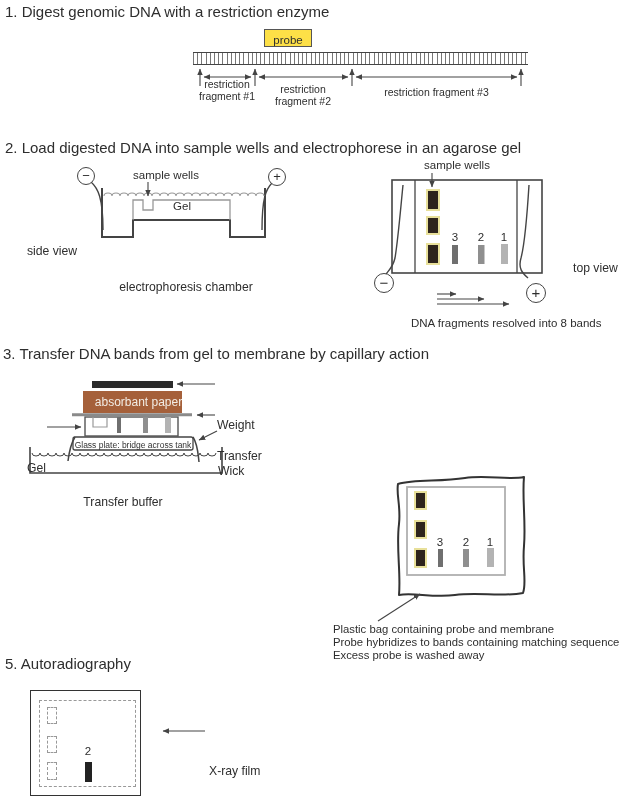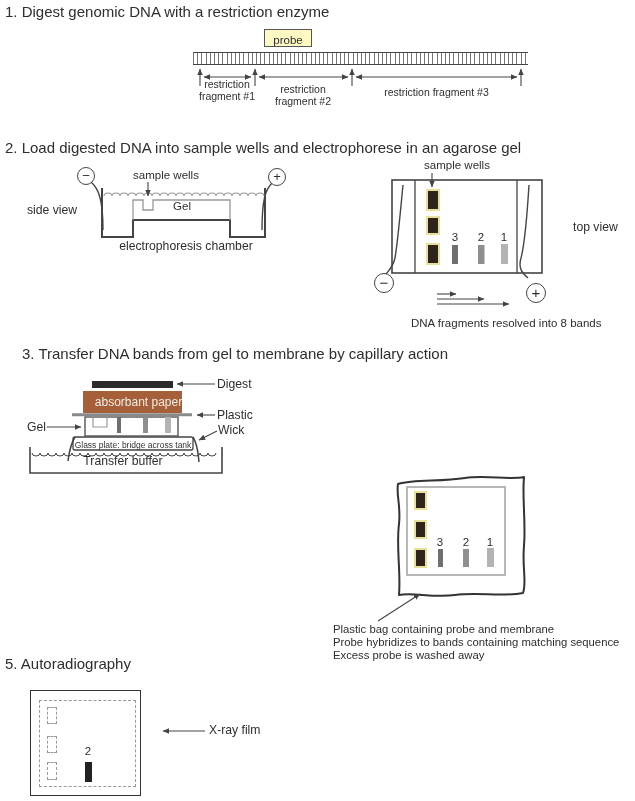--- a/index.html
+++ b/index.html
@@ -1,29 +1,29 @@
 <!DOCTYPE html>
 <html><head>
 <meta charset="utf-8">
 <style>
   html,body{margin:0;padding:0;background:#fff;}
   .canvas{position:relative;width:635px;height:801px;background:#fff;overflow:hidden;
           font-family:"Liberation Sans",sans-serif;color:#2e2e2e;}
   .abs{position:absolute;}
   .lbl{font-family:"Liberation Sans",sans-serif;color:#2e2e2e;white-space:nowrap;}
   .h{font-size:15px;}
-  .m{font-size:12.2px;}
+  .m{font-size:12.2px;margin-top:41px;}
   .s{font-size:11.5px;}
   .xs{font-size:10.5px;line-height:11.5px;white-space:normal;}
   .tiny{font-size:8.5px;color:#333;}
   .ctr{text-align:center;}
   .elec{border:1.6px solid #444;border-radius:50%;background:#fff;text-align:center;
         font-size:13px;line-height:15px;color:#2e2e2e;box-sizing:border-box;}
   .elec.big{font-size:15px;line-height:17px;}
-  .probe-box{border:1.2px solid #555;text-align:center;background:#fef9c3;}
+  .probe-box{border:1.2px solid #555;text-align:center;background:#fde047;}
   .strand{border-top:1.8px solid #444;border-bottom:1.8px solid #444;
           background:repeating-linear-gradient(90deg,#777 0,#777 1px,transparent 1px,transparent 4.2px);}
   .film{border:1.8px solid #333;background:#fff;box-sizing:border-box;}
   .dashedrect{border:1px dashed #999;box-sizing:border-box;}
   .dwell{border:1.2px dashed #999;background:#fff;box-sizing:border-box;}
   .xband{background:#222;}
   svg{overflow:visible;}
 </style>
 </head>
 <body>
@@ -99,44 +99,44 @@
   </svg>
   <div class="abs lbl s ctr" style="left:407px;top:159px;width:100px">sample wells</div>
   <div class="abs lbl s ctr" style="left:448px;top:231px;width:14px">3</div>
   <div class="abs lbl s ctr" style="left:474px;top:231px;width:14px">2</div>
   <div class="abs lbl s ctr" style="left:497px;top:231px;width:14px">1</div>
   <div class="abs lbl m" style="left:573px;top:220px">top view</div>
   <div class="abs elec big" style="left:374px;top:273px;width:20px;height:20px">−</div>
   <div class="abs elec big" style="left:526px;top:283px;width:20px;height:20px">+</div>
   <div class="abs lbl s" style="left:411px;top:317px">DNA fragments resolved into 8 bands</div>
 
-  <div class="abs lbl h" style="left:22px;top:345px">3. Transfer DNA bands from gel to membrane by capillary action</div>
+  <div class="abs lbl h" style="left:3px;top:345px">3. Transfer DNA bands from gel to membrane by capillary action</div>
 
   <svg class="abs" style="left:25px;top:375px" width="285" height="105">
     <path d="M5 72 L5 98 L197 98 L197 72" stroke="#444" stroke-width="1.6" fill="none"></path>
     <path d="M7 78 a4 3 0 0 0 8 0 a4 3 0 0 0 8 0 a4 3 0 0 0 8 0 a4 3 0 0 0 8 0 a4 3 0 0 0 8 0 a4 3 0 0 0 8 0 a4 3 0 0 0 8 0 a4 3 0 0 0 8 0 a4 3 0 0 0 8 0 a4 3 0 0 0 8 0 a4 3 0 0 0 8 0 a4 3 0 0 0 8 0 a4 3 0 0 0 8 0 a4 3 0 0 0 8 0 a4 3 0 0 0 8 0 a4 3 0 0 0 8 0 a4 3 0 0 0 8 0 a4 3 0 0 0 8 0 a4 3 0 0 0 8 0 a4 3 0 0 0 8 0 a4 3 0 0 0 8 0 a4 3 0 0 0 8 0 a4 3 0 0 0 8 0" stroke="#444" stroke-width="1" fill="none"></path>
     <rect x="48" y="62" width="120" height="13" rx="2" stroke="#444" stroke-width="1.3" fill="#fff"></rect>
     <path d="M50 62 C45 70 44 78 43 86" stroke="#444" stroke-width="1.5" fill="none"></path>
     <path d="M168 62 C173 70 173 79 174 87" stroke="#444" stroke-width="1.5" fill="none"></path>
     <rect x="60" y="42" width="93" height="19" stroke="#555" stroke-width="1.4" fill="#fff"></rect>
     <path d="M68 42 V52 H82 V42" stroke="#999" stroke-width="1.2" fill="none"></path>
     <rect x="92" y="42" width="4" height="16" fill="#6f6f6f"></rect>
     <rect x="118" y="42" width="5" height="16" fill="#8f8f8f"></rect>
     <rect x="140" y="42" width="6" height="16" fill="#b3b3b3"></rect>
     <line x1="47" y1="39.8" x2="167" y2="39.8" stroke="#8a8a8a" stroke-width="3"></line>
     <rect x="58" y="16" width="99" height="22" fill="#a5603a"></rect>
     <rect x="67" y="6" width="81" height="7" fill="#2b2b2b"></rect>
     <line x1="190" y1="9" x2="152" y2="9" stroke="#444" stroke-width="1.1" marker-end="url(#ah)"></line>
     <line x1="190" y1="40" x2="172" y2="40" stroke="#444" stroke-width="1.1" marker-end="url(#ah)"></line>
     <line x1="22" y1="52" x2="56" y2="52" stroke="#444" stroke-width="1.1" marker-end="url(#ah)"></line>
     <line x1="192" y1="56" x2="174" y2="65" stroke="#444" stroke-width="1.1" marker-end="url(#ah)"></line>
   </svg>
-  <div class="abs lbl m" style="left:217px;top:377px">Digest</div>
+  <div class="abs lbl m" style="left:217px;top:377px">Weight</div>
   <div class="abs lbl ctr" style="left:83px;top:395px;width:111px;font-size:12px;color:#f2ece4">absorbant paper</div>
-  <div class="abs lbl m" style="left:217px;top:408px">Plastic</div>
+  <div class="abs lbl m" style="left:217px;top:408px">Transfer</div>
   <div class="abs lbl m" style="left:27px;top:420px">Gel</div>
   <div class="abs lbl m" style="left:218px;top:423px">Wick</div>
   <div class="abs lbl tiny ctr" style="left:73px;top:440px;width:120px">Glass plate: bridge across tank</div>
   <div class="abs lbl m ctr" style="left:58px;top:454px;width:130px">Transfer buffer</div>
 
 
   <svg class="abs" style="left:370px;top:470px" width="165" height="160">
     <path d="M28 14 C45 9 70 12 95 8 C115 5 140 10 154 7 C152 28 156 52 154 76 C152 98 157 112 153 123 C132 127 108 122 85 125 C63 128 42 122 29 125 C31 102 26 78 29 54 C31 36 26 24 28 14 Z" stroke="#333" stroke-width="2" fill="#fff" stroke-linejoin="round"></path>
     <rect x="37" y="17" width="98" height="88" stroke="#b0b0b0" stroke-width="1.8" fill="#fff"></rect>
     <rect x="45" y="22" width="11" height="17" fill="#2e241c" stroke="#e8e09a" stroke-width="2"></rect>

